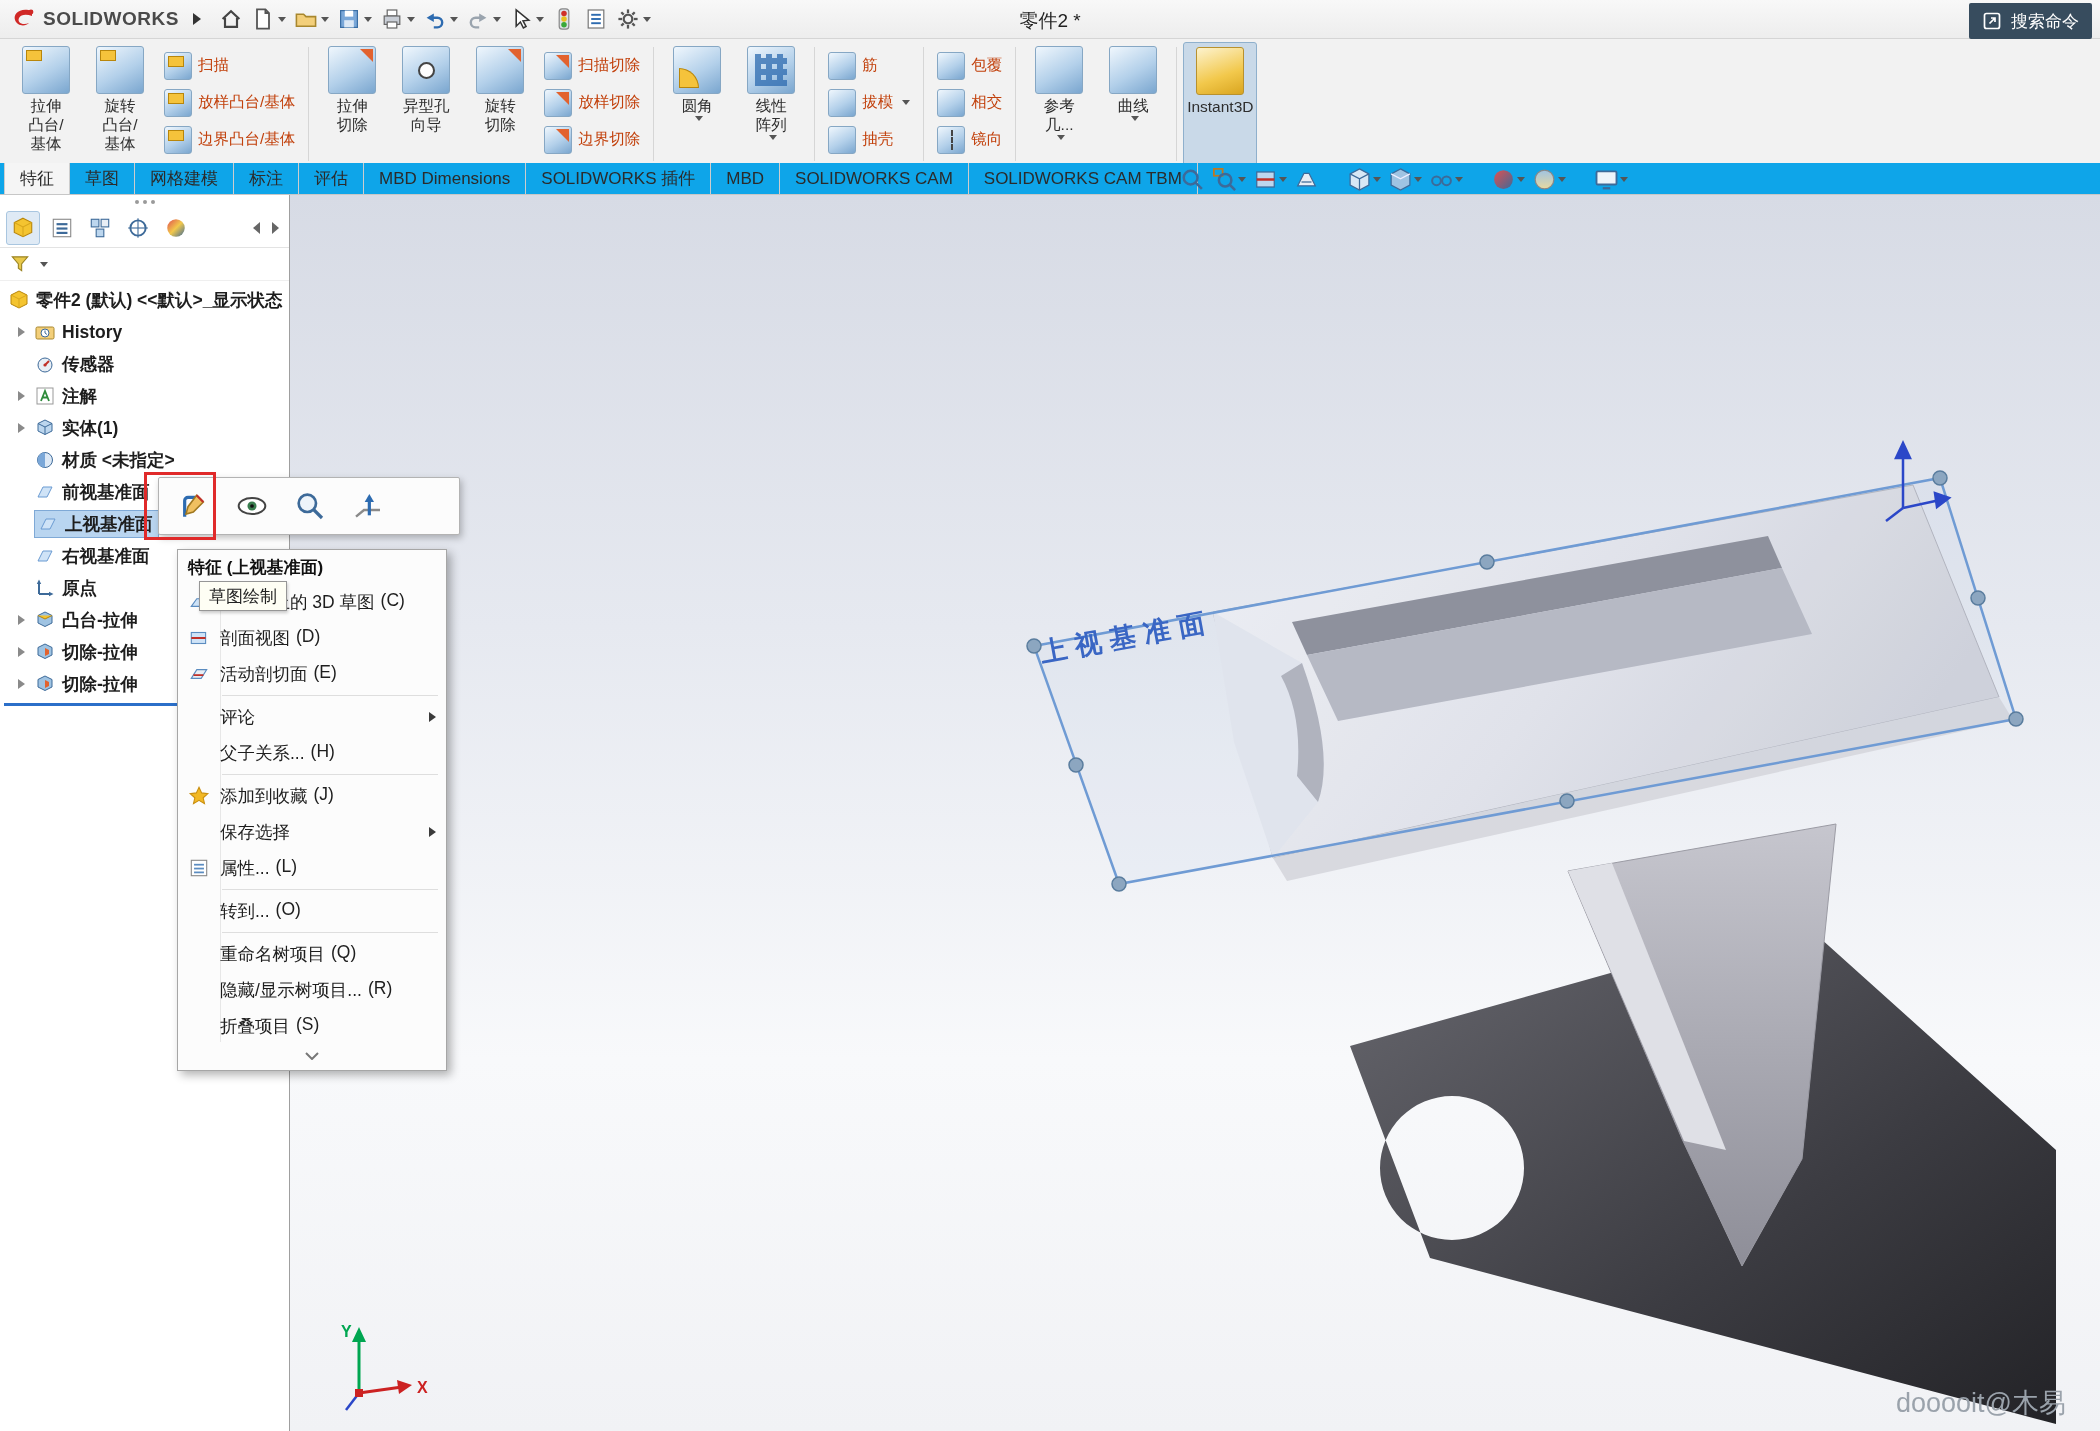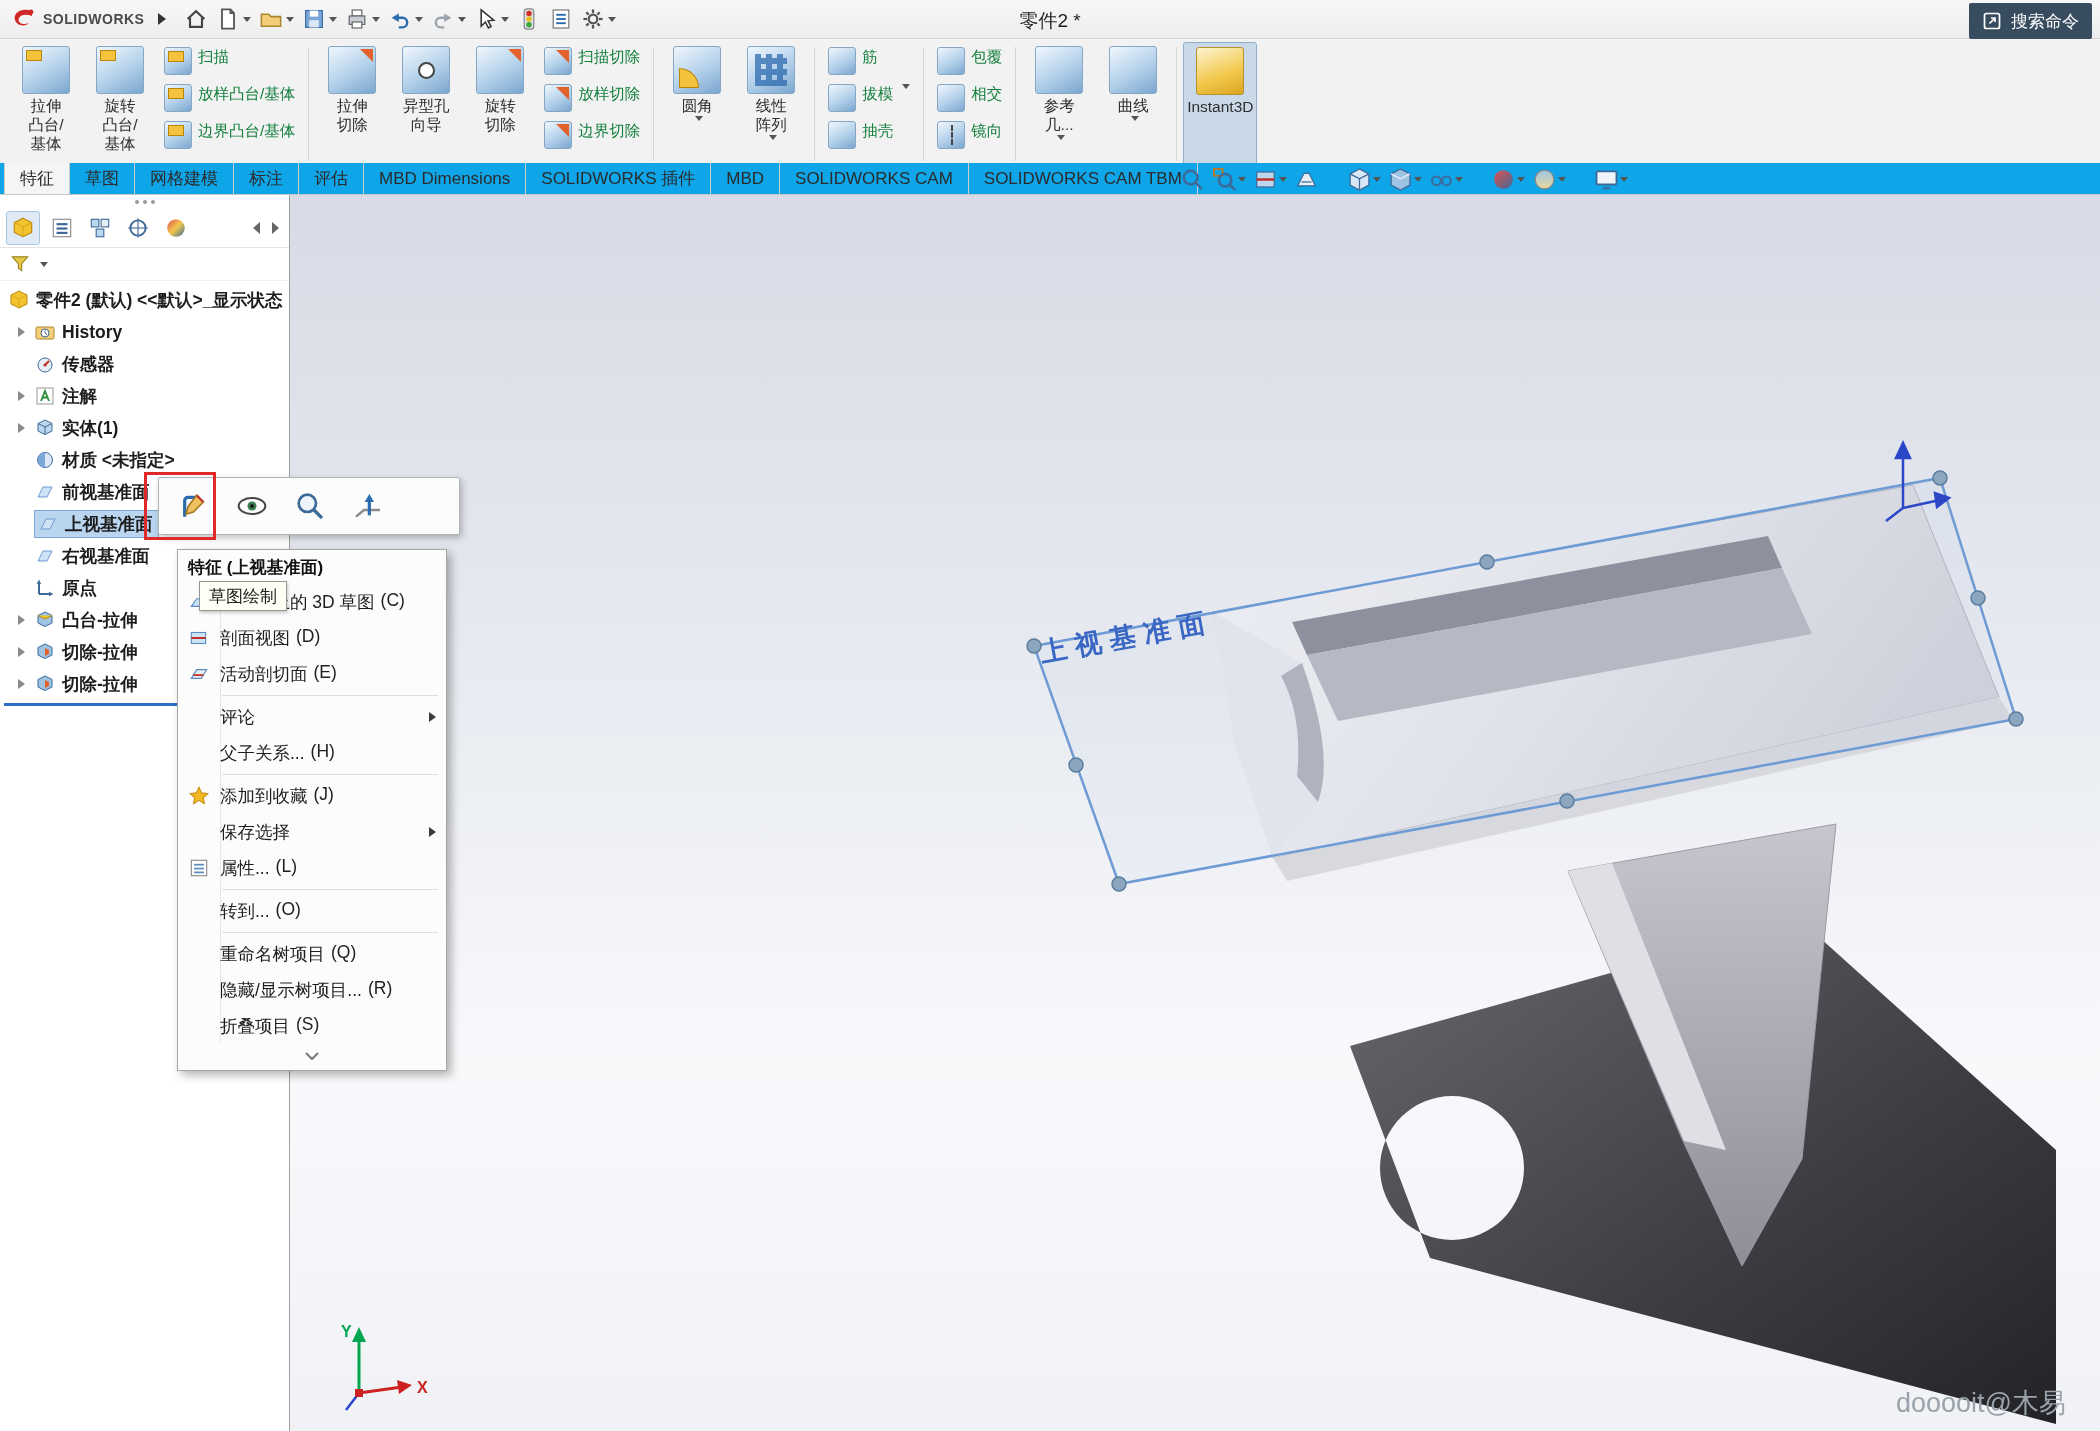--- a/index.html
+++ b/index.html
@@ -3,38 +3,38 @@
 <meta charset="utf-8">
 <style>
   html,body{margin:0;padding:0;}
   body{width:2100px;height:1431px;overflow:hidden;font-family:"Liberation Sans","DejaVu Sans",sans-serif;background:#fff;-webkit-font-smoothing:antialiased;}
   .app{position:relative;width:2100px;height:1431px;}
 
   
   .titlebar{position:absolute;top:0;left:0;right:0;height:38px;background:linear-gradient(#f8f8f8,#ededed);border-bottom:1px solid #d5d5d5;display:flex;align-items:center;padding:0 10px;z-index:10;}
   .logo{display:flex;align-items:center;gap:7px;margin-right:8px;}
   .logo svg{width:26px;height:26px;}
-  .logo-word{font-size:14px;font-weight:bold;color:#4a4a4a;letter-spacing:.5px;}
+  .logo-word{font-size:19px;font-weight:bold;color:#4a4a4a;letter-spacing:.5px;}
   .flyout-tri{width:0;height:0;border-top:6px solid transparent;border-bottom:6px solid transparent;border-left:8px solid #333;margin:0 14px 0 6px;}
   .tb-btn{height:32px;display:flex;align-items:center;justify-content:center;padding:0 4px;border-radius:3px;color:#444;}
   .tb-btn svg{width:24px;height:24px;}
   .car{width:0;height:0;border-left:4.5px solid transparent;border-right:4.5px solid transparent;border-top:5.5px solid #555;margin-left:3px;}
   .doc-title{position:absolute;left:50%;transform:translateX(-50%);font-size:19px;color:#1f1f1f;top:8px;}
   .search-btn{position:absolute;right:8px;top:3px;height:36px;background:#374c5e;color:#fff;display:flex;align-items:center;gap:9px;padding:0 13px;border-radius:2px;font-size:17px;}
   .search-btn svg{width:20px;height:20px;}
 
   
   .ribbon{position:absolute;top:38px;left:0;right:0;height:124px;background:#f2f2f2;border-bottom:1px solid #cdcdcd;display:flex;align-items:stretch;padding:4px 6px 2px 6px;z-index:9;}
   .rgroup{display:flex;align-items:stretch;padding:0 3px;}
   .vsep{width:1px;background:#d6d6d6;margin:5px 3px;}
   .bigbtn{display:flex;flex-direction:column;align-items:center;width:74px;padding:4px 1px 0 1px;font-size:15.5px;color:#2e2e2e;border-radius:3px;border:0;background:transparent;}
   .bigbtn .bic{margin-bottom:3px;}
   .bl{line-height:1.22;white-space:nowrap;}
   .smallcol{display:flex;flex-direction:column;justify-content:flex-start;padding-top:5px;}
-  .smallbtn{display:flex;gap:6px;height:37px;padding:0 7px;font-size:15.5px;color:#15803d;border:0;background:transparent;white-space:nowrap;}
+  .smallbtn{display:flex;align-items:center;gap:6px;height:37px;padding:0 7px;font-size:15.5px;color:#c2410c;border:0;background:transparent;white-space:nowrap;}
   .ric{position:relative;border:1px solid #86a7c4;border-radius:3px;background:linear-gradient(150deg,#f0f7fd 0%,#b3d0ea 55%,#7aa6cf 100%);display:inline-block;flex:none;}
   .bic{width:46px;height:46px;}
   .sicn{width:26px;height:26px;}
   .m-gold::after{content:"";position:absolute;left:3px;top:3px;width:14px;height:9px;background:#f5c33b;border:1px solid #b8860b;}
   .m-cut::after{content:"";position:absolute;right:2px;top:2px;width:0;height:0;border-top:13px solid #e2622e;border-left:13px solid transparent;}
   .m-hole::after{content:"";position:absolute;left:50%;top:50%;width:13px;height:13px;margin:-8px 0 0 -8px;border-radius:50%;background:#fdfdfd;border:2px solid #444;}
   .m-fillet::after{content:"";position:absolute;left:5px;bottom:5px;width:18px;height:18px;background:#f5c33b;border-radius:0 100% 0 0;border:1px solid #b8860b;}
   .m-pattern::after{content:"";position:absolute;inset:7px;background-image:repeating-linear-gradient(90deg,#2d6bb0 0 6px,transparent 6px 11px),repeating-linear-gradient(0deg,#2d6bb0 0 6px,transparent 6px 11px);opacity:.75;}
   .m-mirror::after{content:"";position:absolute;left:50%;top:3px;bottom:3px;width:0;border-left:2px dashed #444;}
   .i3d{background:linear-gradient(160deg,#fdf3cf,#f2c84b 60%,#d9a520);border-color:#b8912e;}

